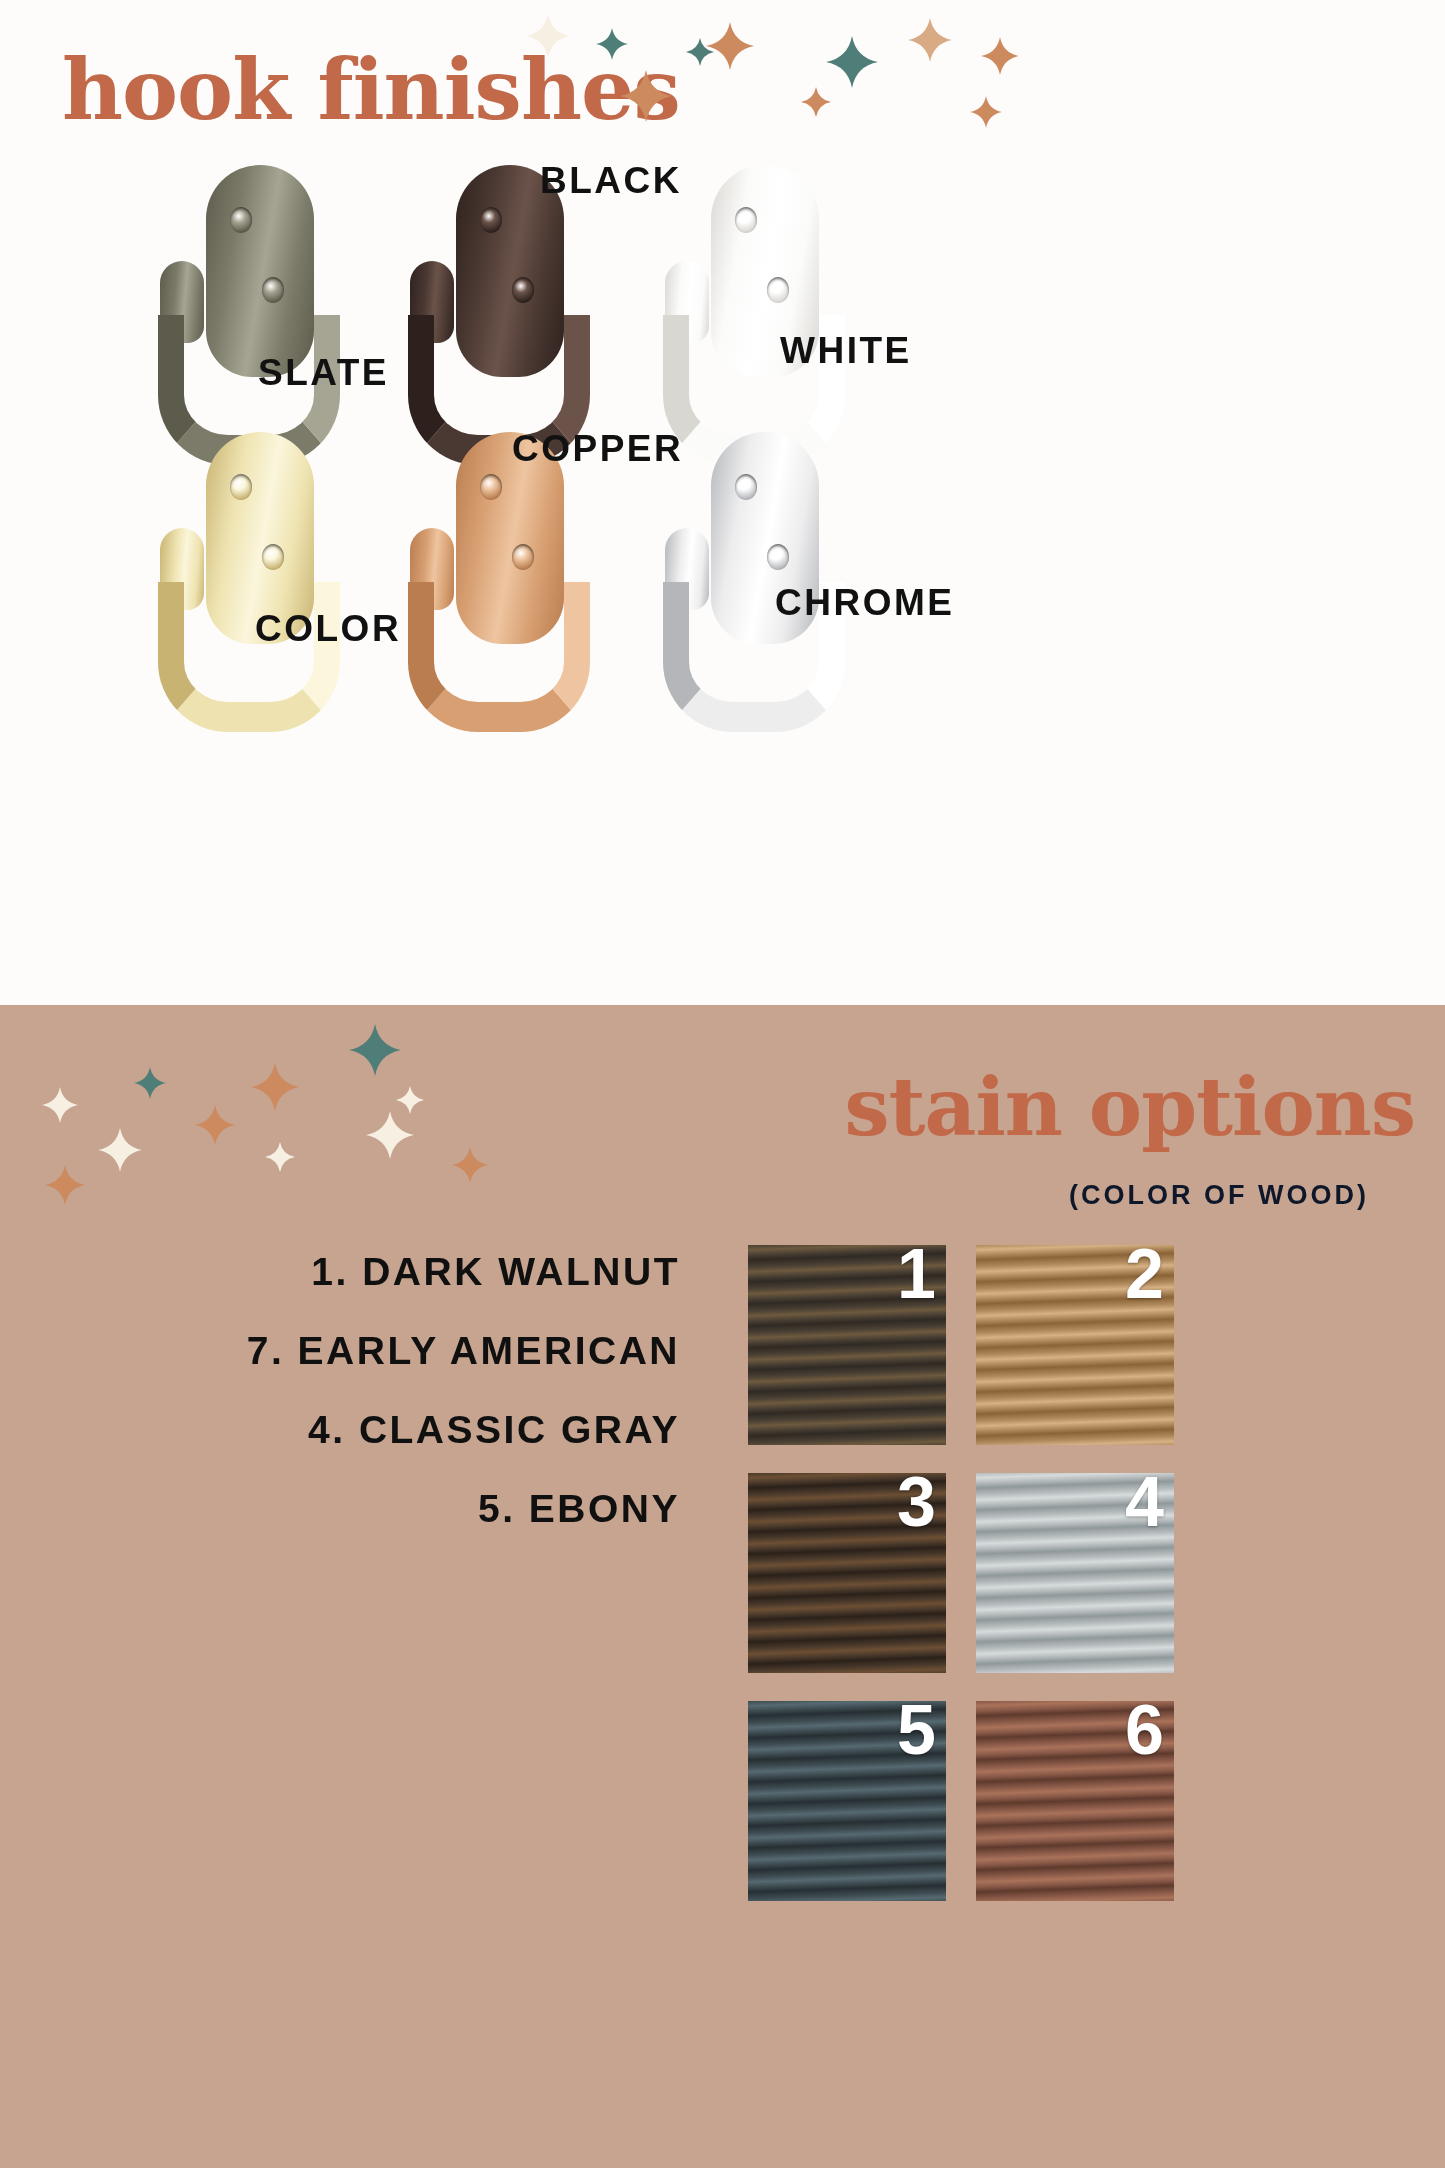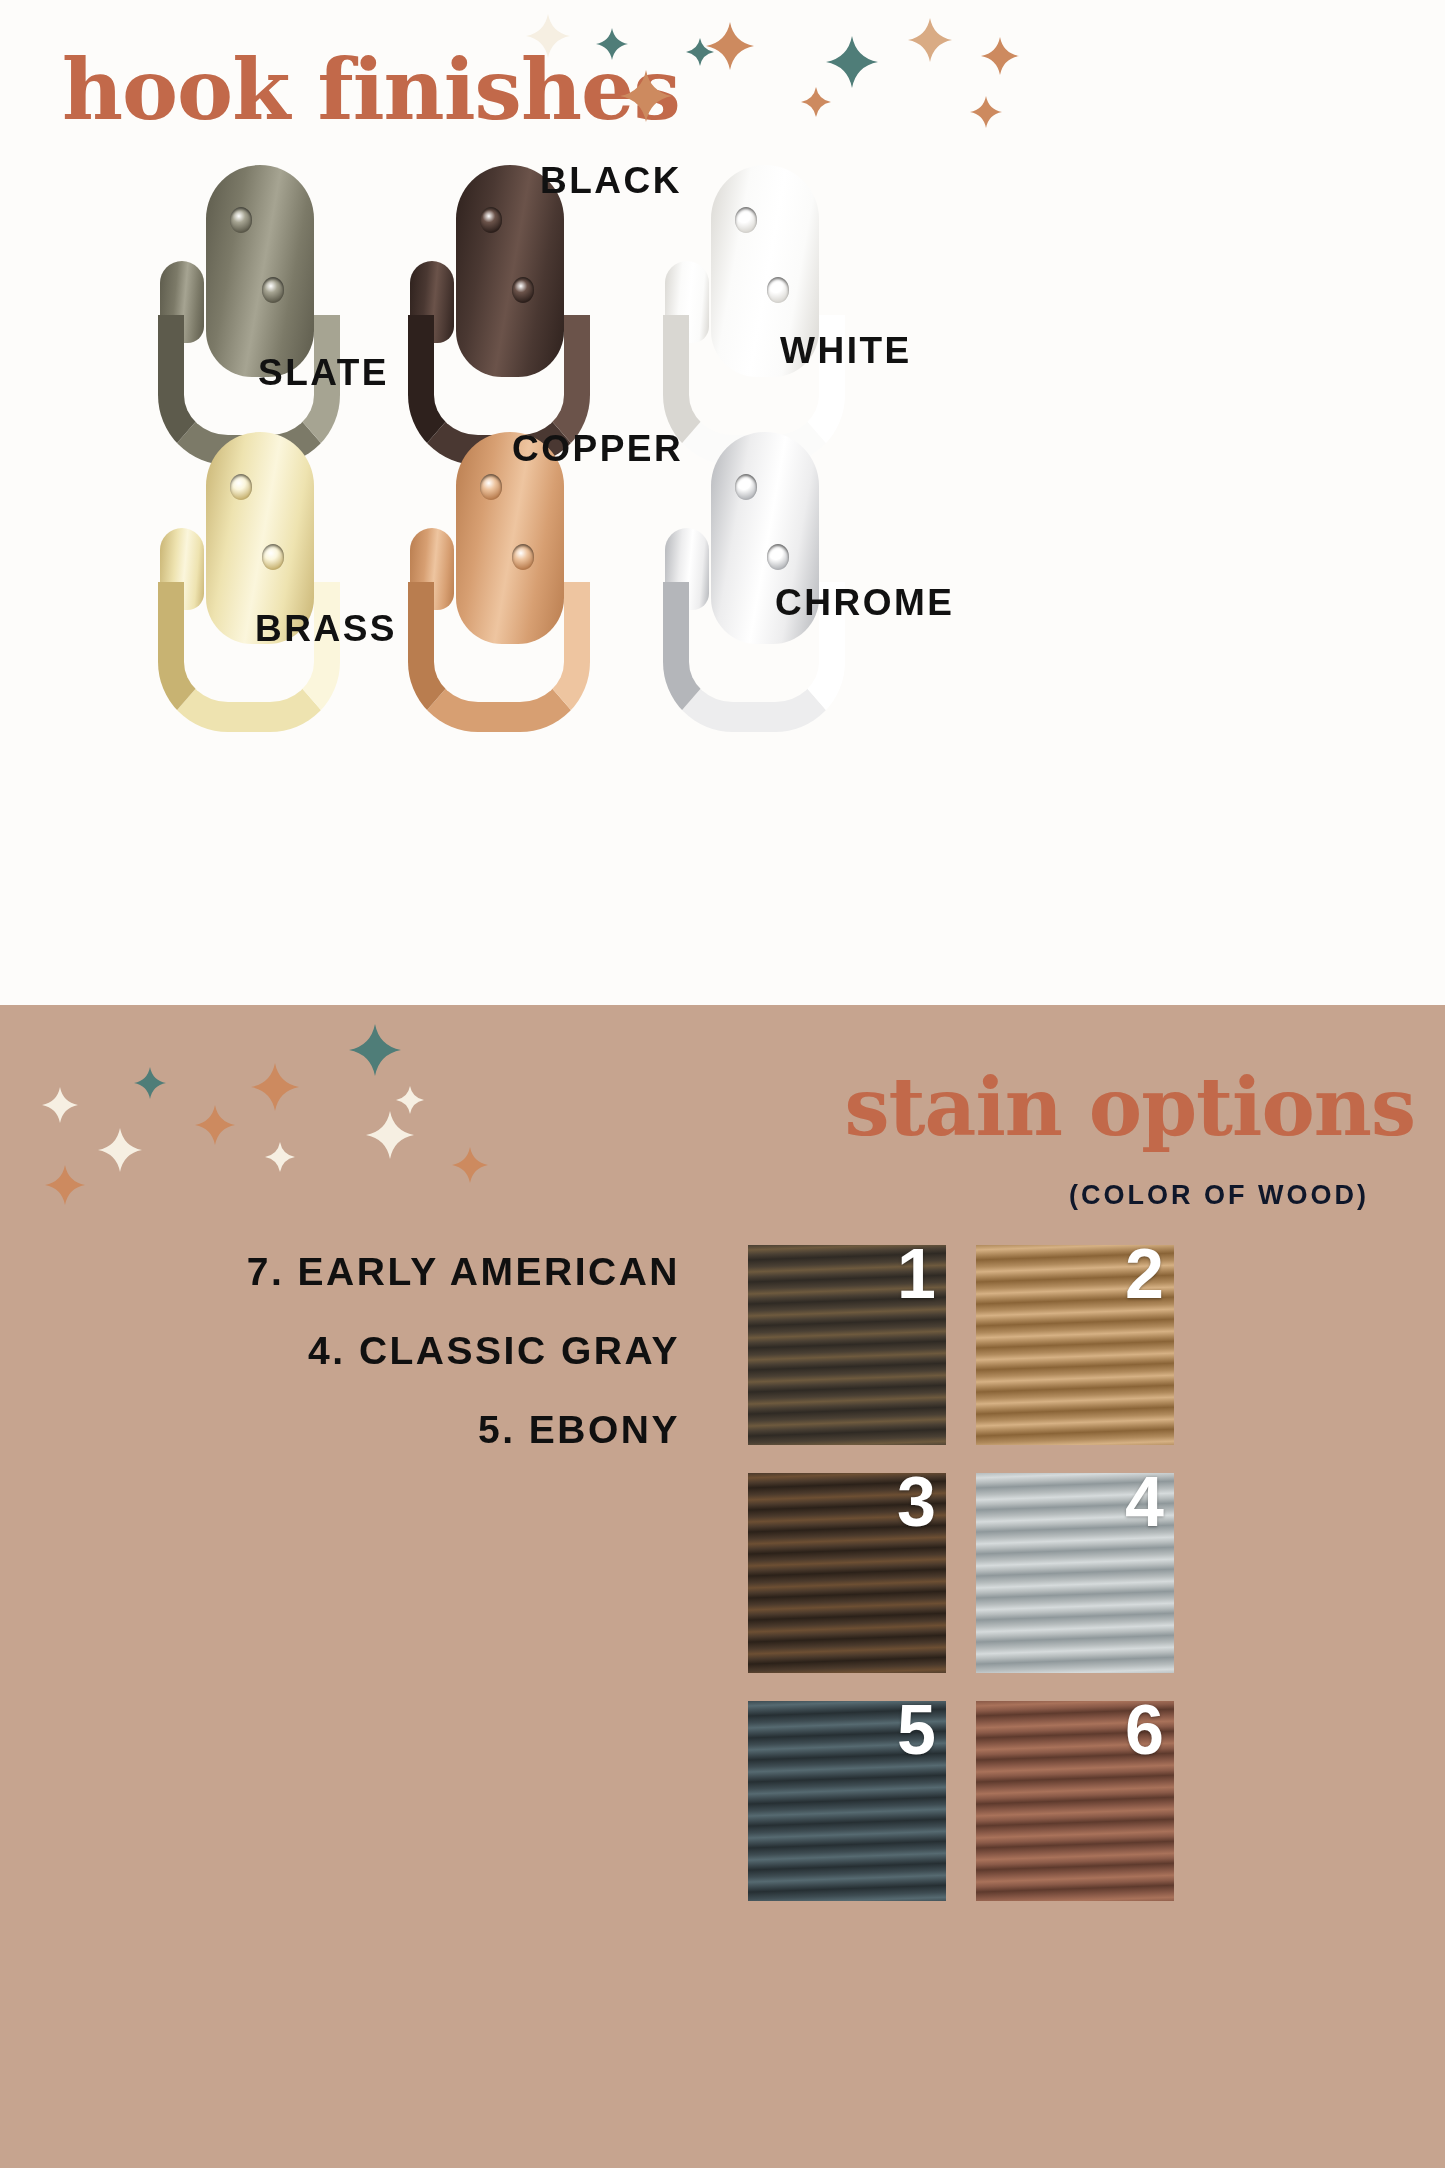--- a/index.html
+++ b/index.html
@@ -231,21 +231,21 @@
           <div class="curve" style="border-color: rgb(251, 251, 250) rgb(255, 255, 255) rgb(251, 251, 250) rgb(217, 215, 210); background: transparent;"></div>
         </div>
         <div class="hook-label" style="left: 780px; top: 330px;">WHITE</div>
         <div class="hook" style="left: 150px; top: 432px; width: 200px; height: 290px;">
           <div class="plate" style="background: linear-gradient(100deg, rgb(200, 179, 114) 0%, rgb(238, 227, 176) 28%, rgb(251, 246, 220) 52%, rgb(238, 227, 176) 74%, rgb(200, 179, 114) 100%);"></div>
           <div class="hole h1" style="background: radial-gradient(circle at 40% 35%, rgb(255, 255, 255) 0%, rgb(251, 246, 220) 30%, rgb(200, 179, 114) 75%);"></div>
           <div class="hole h2" style="background: radial-gradient(circle at 40% 35%, rgb(255, 255, 255) 0%, rgb(251, 246, 220) 30%, rgb(200, 179, 114) 75%);"></div>
           <div class="arm" style="background: linear-gradient(95deg, rgb(200, 179, 114) 0%, rgb(238, 227, 176) 35%, rgb(251, 246, 220) 55%, rgb(238, 227, 176) 80%, rgb(200, 179, 114) 100%);"></div>
           <div class="curve" style="border-color: rgb(238, 227, 176) rgb(251, 246, 220) rgb(238, 227, 176) rgb(200, 179, 114); background: transparent;"></div>
         </div>
-        <div class="hook-label" style="left: 255px; top: 608px;">BRASS</div>
+        <div class="hook-label" style="left: 255px; top: 608px;">COLOR</div>
         <div class="hook" style="left: 400px; top: 432px; width: 200px; height: 290px;">
           <div class="plate" style="background: linear-gradient(100deg, rgb(185, 125, 79) 0%, rgb(215, 159, 114) 28%, rgb(238, 197, 160) 52%, rgb(215, 159, 114) 74%, rgb(185, 125, 79) 100%);"></div>
           <div class="hole h1" style="background: radial-gradient(circle at 40% 35%, rgb(255, 255, 255) 0%, rgb(238, 197, 160) 30%, rgb(185, 125, 79) 75%);"></div>
           <div class="hole h2" style="background: radial-gradient(circle at 40% 35%, rgb(255, 255, 255) 0%, rgb(238, 197, 160) 30%, rgb(185, 125, 79) 75%);"></div>
           <div class="arm" style="background: linear-gradient(95deg, rgb(185, 125, 79) 0%, rgb(215, 159, 114) 35%, rgb(238, 197, 160) 55%, rgb(215, 159, 114) 80%, rgb(185, 125, 79) 100%);"></div>
           <div class="curve" style="border-color: rgb(215, 159, 114) rgb(238, 197, 160) rgb(215, 159, 114) rgb(185, 125, 79); background: transparent;"></div>
         </div>
         <div class="hook-label" style="left: 512px; top: 428px;">COPPER</div>
         <div class="hook" style="left: 655px; top: 432px; width: 200px; height: 290px;">
           <div class="plate" style="background: linear-gradient(100deg, rgb(180, 182, 186) 0%, rgb(237, 237, 238) 28%, rgb(255, 255, 255) 52%, rgb(237, 237, 238) 74%, rgb(180, 182, 186) 100%);"></div>
@@ -317,20 +317,21 @@
             <path d="M 20 0 Q 23.2 16.8 40 20 Q 23.2 23.2 20 40 Q 16.8 23.2 0 20 Q 16.8 16.8 20 0 Z" fill="#cd8a5f"></path>
           </svg>
         </div>
       </div>
 
     <div class="title-stain">stain options</div>
 
     <div class="subtitle-stain">(COLOR OF WOOD)</div>
 
     <ul class="stain-list" id="stain-list">
+        <li>1. DARK WALNUT</li>
         <li>7. EARLY AMERICAN</li>
         <li>4. CLASSIC GRAY</li>
         <li>5. EBONY</li>
       </ul>
 
     <div class="swatch-grid" id="swatch-grid">
         <div class="swatch" style="left: 0px; top: 0px;">
           <div class="grain" style="background: repeating-linear-gradient(178deg, rgb(74, 64, 52) 0px, rgb(110, 90, 62) 5px, rgb(74, 64, 52) 10px, rgb(47, 42, 36) 15px, rgb(74, 64, 52) 22px), repeating-linear-gradient(181deg, rgba(0, 0, 0, 0) 0px, rgba(0, 0, 0, 0) 30px, rgba(155, 125, 78, 0.333) 33px, rgba(0, 0, 0, 0) 40px), linear-gradient(rgb(74, 64, 52), rgb(74, 64, 52));"></div>
           <div class="num">1</div>
         </div>

